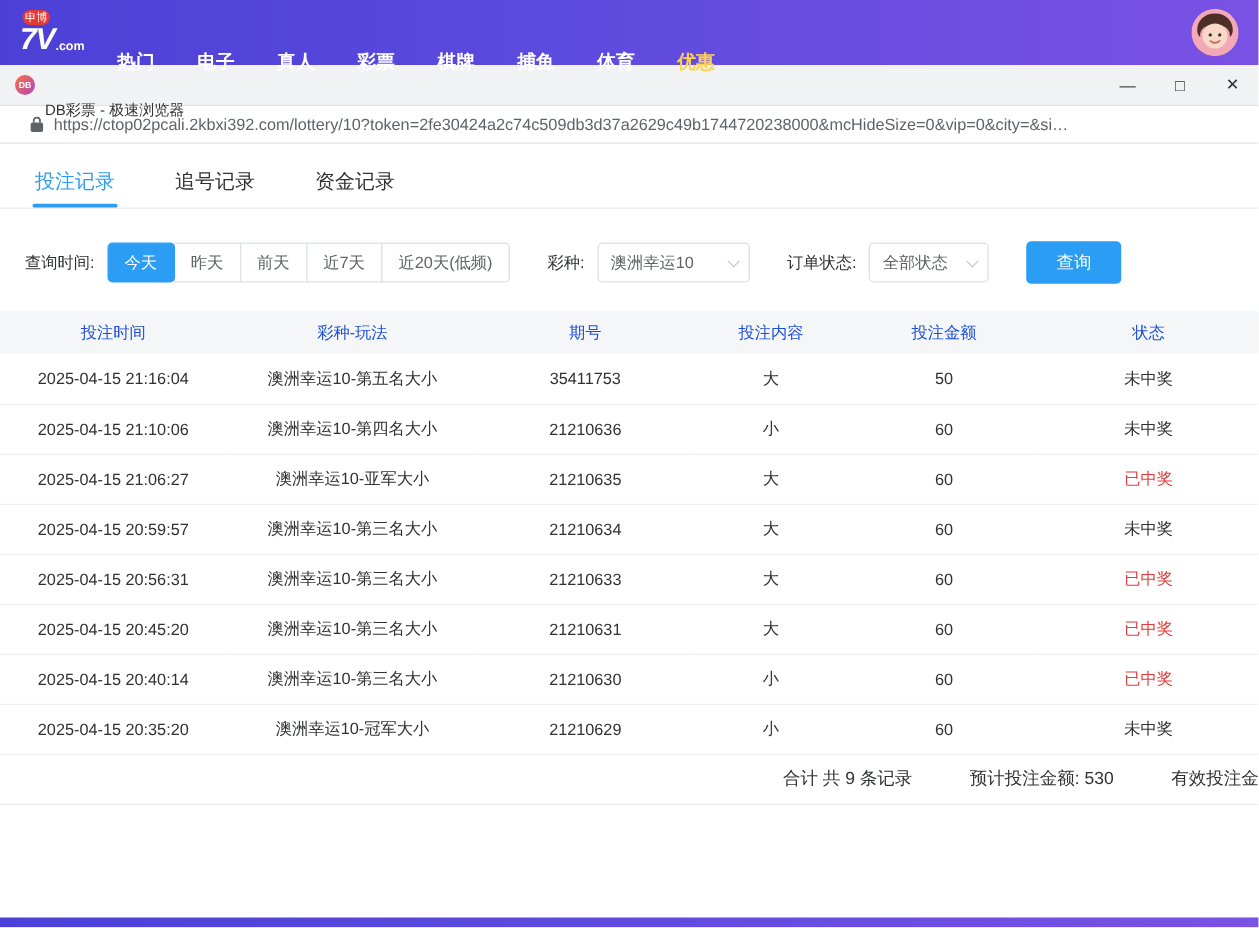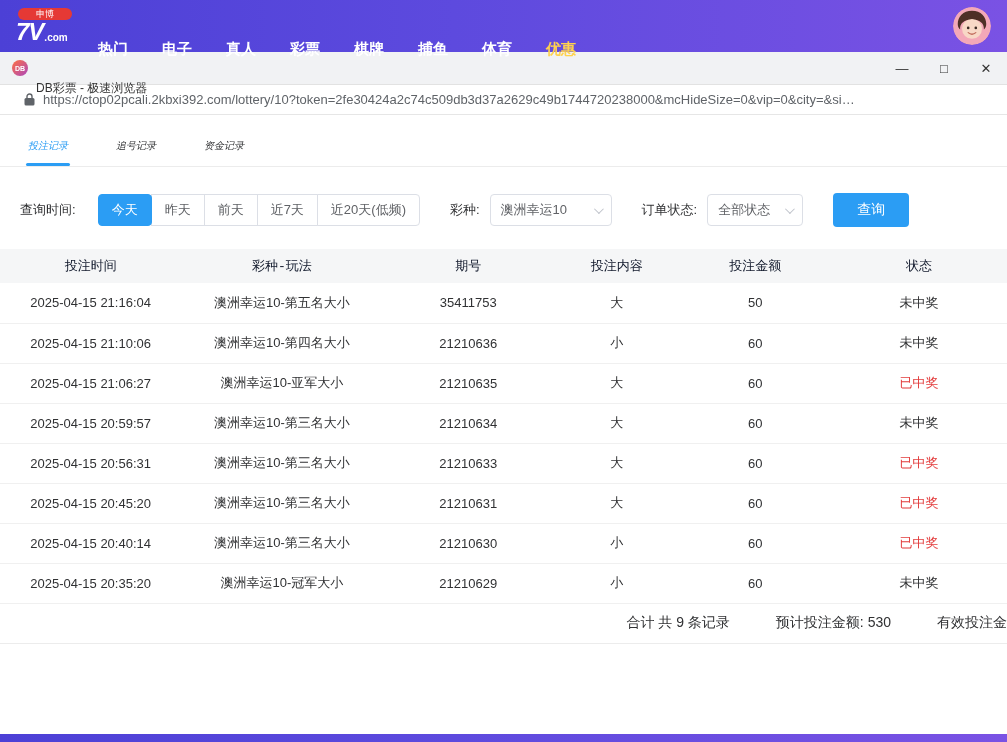--- a/index.html
+++ b/index.html
@@ -4,21 +4,21 @@
 <style>
   * { box-sizing: border-box; margin: 0; padding: 0; }
   html,body { width:1007px; height:742px; overflow:hidden; }
   body { font-family: "Liberation Sans", "DejaVu Sans", sans-serif; background:#fff; }
   .page { position:relative; width:1007px; height:742px; background:#fff; overflow:hidden; }
 
   
   .top-nav { height:52px; background:linear-gradient(90deg,#4c40d6 0%, #5d4ade 45%, #7a52e4 100%);
     display:flex; align-items:center; padding:0 16px; }
   .logo { display:flex; flex-direction:column; align-items:flex-start; margin-right:26px; color:#fff; cursor:pointer; }
-  .logo-badge { background:#e53935; color:#fff; font-size:9px; line-height:12px; padding:0 18px; border-radius:7px; margin-left:2px; }
+  .logo-badge { background:#e53935; color:#fff; font-size:9px; line-height:12px; padding:0 2px; border-radius:7px; margin-left:2px; }
   .logo-row { display:flex; align-items:flex-end; }
   .logo-7v { font-size:24px; font-weight:800; font-style:italic; letter-spacing:-1px; line-height:24px; }
   .logo-com { font-size:10px; font-weight:700; margin-left:1px; line-height:13px; }
   .menu { display:flex; align-items:center; gap:34px; }
   .menu-item { color:#fff; font-size:15px; font-weight:700; cursor:pointer; white-space:nowrap;margin-top:46px; }
   .menu-item:last-child { color:#ffd24d; }
   .avatar { margin-left:auto; width:38px; height:38px; border-radius:50%; overflow:hidden; cursor:pointer; flex:none; }
 
   
   .titlebar { height:33px; background:#f1f2f4; border-bottom:1px solid #e2e2e2; display:flex; align-items:center; padding-left:12px; }
@@ -28,44 +28,44 @@
   .win-controls { margin-left:auto; display:flex; height:100%; }
   .win-btn { width:42px; height:100%; display:flex; align-items:center; justify-content:center; font-size:13px; color:#333; cursor:pointer; }
 
   
   .urlbar { height:30px; background:#fff; border-bottom:1px solid #e6e6e6; display:flex; align-items:center; padding:0 24px; }
   .lock-icon { margin-right:8px; flex:none; display:flex; }
   .url-text { font-size:13px; color:#5f6368; white-space:nowrap; overflow:hidden; }
 
   
   .tabs { display:flex; gap:48px; padding:0 28px; margin-top:10px; height:42px; align-items:center; border-bottom:1px solid #ececec; }
-  .tab { position:relative; height:100%; display:flex; align-items:center; font-size:10px; color:#303133; cursor:pointer; white-space:nowrap;font-style:italic; }
+  .tab { position:relative; height:100%; display:flex; align-items:center; font-size:16px; color:#303133; cursor:pointer; white-space:nowrap; }
   .tab.active { color:#2b9df4; }
   .tab.active::after { content:""; position:absolute; left:-2px; right:-2px; bottom:0; height:3px; background:#2b9df4; border-radius:2px; }
 
   
   .filters { display:flex; align-items:center; padding:26px 20px 22px 20px; font-size:13px; color:#303133; }
   .flabel { margin-right:10px; white-space:nowrap; }
   .date-group { display:flex; margin-right:30px; }
   .date-btn { height:32px; padding:0 13px; background:#fff; border:1px solid #dcdfe6; margin-left:-1px;
     display:flex; align-items:center; font-size:13px; color:#606266; cursor:pointer; white-space:nowrap; }
-  .date-btn:first-child { margin-left:12px; border-radius:4px 0 0 4px; }
+  .date-btn:first-child { margin-left:0; border-radius:4px 0 0 4px; }
   .date-btn:last-child { border-radius:0 4px 4px 0; }
   .date-btn.active { background:#2b9df4; border-color:#2b9df4; color:#fff; border-radius:4px; position:relative; z-index:1; }
   .select { height:32px; background:#fff; border:1px solid #dcdfe6; border-radius:4px; display:flex; align-items:center;
     justify-content:space-between; padding:0 10px; color:#606266; cursor:pointer; margin-right:30px; }
   .select.lottery { width:122px; }
   .select.status { width:96px; }
   .chevron-down { width:7px; height:7px; border:solid #c0c4cc; border-width:0 1.5px 1.5px 0; transform:rotate(45deg) translateY(-2px); margin-left:8px; }
   .query-btn { height:34px; padding:0 24px; background:#2b9df4; border:none; border-radius:4px; color:#fff; font-size:14px; cursor:pointer;
     font-family:"Liberation Sans","DejaVu Sans",sans-serif; }
 
   
   table { width:100%; border-collapse:collapse; table-layout:fixed; font-size:13px; }
-  thead th { background:#f5f6f7; height:34px; font-weight:400; color:#0f172a; text-align:center;font-family:Liberation Mono, monospace; }
+  thead th { background:#f5f6f7; height:34px; font-weight:400; color:#1d4ed8; text-align:center; }
   th:nth-child(1), td:nth-child(1) { width:18%; }
   th:nth-child(2), td:nth-child(2) { width:20%; }
   th:nth-child(3), td:nth-child(3) { width:17%; }
   th:nth-child(4), td:nth-child(4) { width:12.5%; }
   th:nth-child(5), td:nth-child(5) { width:15%; }
   th:nth-child(6), td:nth-child(6) { width:17.5%; }
   tbody td { height:40px; text-align:center; color:#303133; border-bottom:1px solid #f0f0f0; white-space:nowrap; }
   tbody td.won { color:#e23b3b; }
 
   

